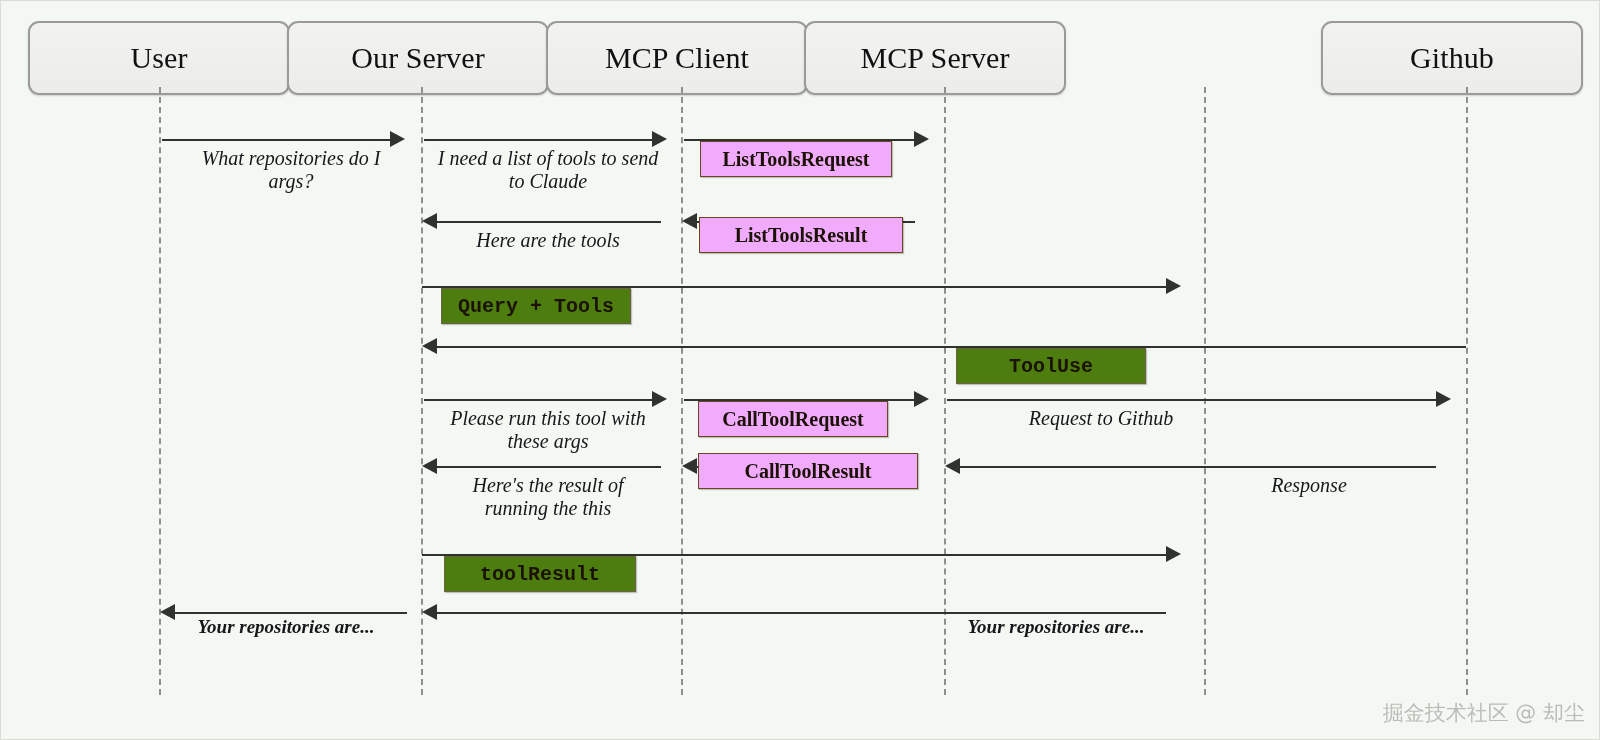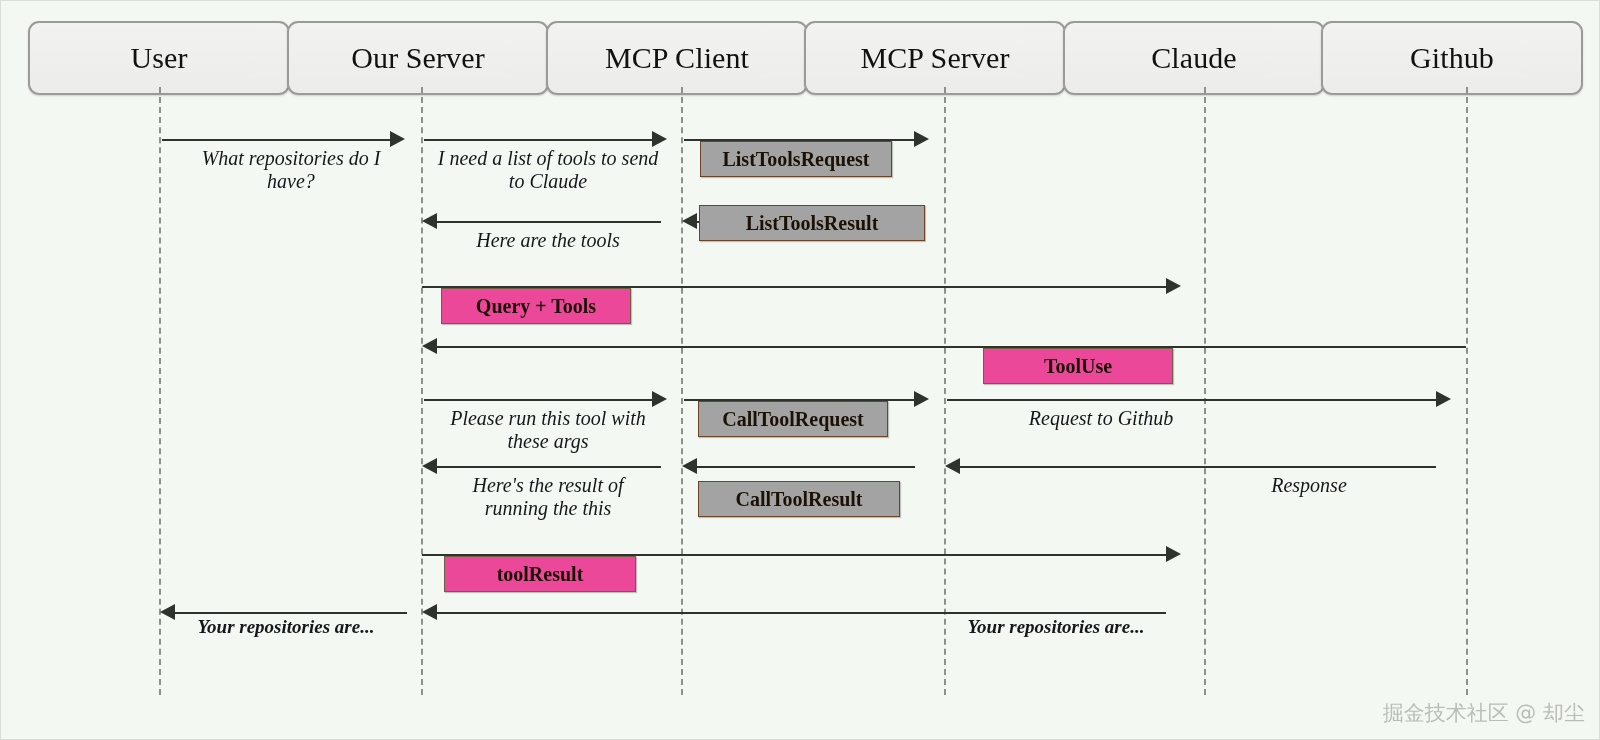--- a/index.html
+++ b/index.html
@@ -88,26 +88,27 @@
     align-items: center;
     justify-content: center;
     font-weight: bold;
     font-size: 20px;
     color: #1b1205;
     box-shadow: 1px 1px 1px rgba(0,0,0,.22);
     font-family: "Liberation Serif", "DejaVu Serif", serif;
     white-space: nowrap;
   }
   .payload.orange {
-    background: #a3a3a3;
+    background: #f0abfc;
     border: 1.5px solid #6d4426;
   }
   .payload.cream {
-    background: #ec4899;
+    background: #4d7c0f;
     border: 1.5px solid #6d6143;
+    font-family: Liberation Mono, monospace;
   }
 
   
   .watermark {
     position: absolute;
     right: 14px;
     bottom: 12px;
     font-size: 21px;
     color: #b9bdb7;
     font-family: "DejaVu Sans", sans-serif;
@@ -125,69 +126,66 @@
   </div>
   <div class="participant" style="left:286px; width:262px;">
     <span class="p-label">Our Server</span>
   </div>
   <div class="participant" style="left:545px; width:262px;justify-content:center;">
     <span class="p-label">MCP Client</span>
   </div>
   <div class="participant" style="left:803px; width:262px;">
     <span class="p-label">MCP Server</span>
   </div>
-  <div class="participant" style="left:1062px; width:262px;">
-    <span class="p-label">Claude</span>
-  </div>
   <div class="participant" style="left:1320px; width:262px;">
     <span class="p-label">Github</span>
   </div>
 
   <div class="lifeline" style="left:158px;"></div>
   <div class="lifeline" style="left:420px;"></div>
   <div class="lifeline" style="left:680px;"></div>
   <div class="lifeline" style="left:943px;"></div>
   <div class="lifeline" style="left:1203px;"></div>
   <div class="lifeline" style="left:1465px;"></div>
 
   <div class="msg-line" style="left:161px; width:228px; top:138px;"></div>
   <div class="arrow-head right" style="left:389px; top:130px;"></div>
   <div class="msg-caption" style="left:160px; width:260px; top:146px;">What repositories do I
-have?</div>
+args?</div>
 
   <div class="msg-line" style="left:423px; width:228px; top:138px;"></div>
   <div class="arrow-head right" style="left:651px; top:130px;"></div>
   <div class="msg-caption" style="left:416px; width:262px; top:146px;">I need a list of tools to send
 to Claude</div>
 
   <div class="msg-line" style="left:683px; width:230px; top:138px;"></div>
   <div class="arrow-head right" style="left:913px; top:130px;"></div>
   <div class="payload orange" style="left:699px; width:192px; top:140px;">
     <span>ListToolsRequest</span>
   </div>
 
   <div class="msg-line" style="left:436px; width:224px; top:220px;"></div>
   <div class="arrow-head left" style="left:421px; top:212px;"></div>
   <div class="msg-caption" style="left:416px; width:262px; top:228px;">Here are the tools</div>
 
   <div class="msg-line" style="left:696px; width:218px; top:220px;"></div>
   <div class="arrow-head left" style="left:681px; top:212px;"></div>
-  <div class="payload orange" style="left:698px; width:226px; top:204px;">
+  <div class="payload orange" style="left:698px; width:204px; top:216px;">
     <span>ListToolsResult</span>
   </div>
 
   <div class="msg-line" style="left:421px; width:744px; top:285px;"></div>
   <div class="arrow-head right" style="left:1165px; top:277px;"></div>
   <div class="payload cream" style="left:440px; width:190px; top:287px;">
     <span>Query + Tools</span>
   </div>
 
   <div class="msg-line" style="left:436px; width:1029px; top:345px;"></div>
   <div class="arrow-head left" style="left:421px; top:337px;"></div>
-  <div class="payload cream" style="left:982px; width:190px; top:347px;">
+  <div class="payload cream" style="left:955px; width:190px; top:347px;">
     <span>ToolUse</span>
   </div>
 
   <div class="msg-line" style="left:423px; width:228px; top:398px;"></div>
   <div class="arrow-head right" style="left:651px; top:390px;"></div>
   <div class="msg-caption" style="left:416px; width:262px; top:406px;">Please run this tool with
 these args</div>
 
   <div class="msg-line" style="left:683px; width:230px; top:398px;"></div>
   <div class="arrow-head right" style="left:913px; top:390px;"></div>
@@ -199,21 +197,21 @@
   <div class="arrow-head right" style="left:1435px; top:390px;"></div>
   <div class="msg-caption" style="left:992px; width:216px; top:406px;font-family:Liberation Serif, serif;">Request to Github</div>
 
   <div class="msg-line" style="left:436px; width:224px; top:465px;"></div>
   <div class="arrow-head left" style="left:421px; top:457px;"></div>
   <div class="msg-caption" style="left:416px; width:262px; top:473px;">Here's the result of
 running the this</div>
 
   <div class="msg-line" style="left:696px; width:218px; top:465px;"></div>
   <div class="arrow-head left" style="left:681px; top:457px;"></div>
-  <div class="payload orange" style="left:697px; width:202px; top:480px;">
+  <div class="payload orange" style="left:697px; width:220px; top:452px;">
     <span>CallToolResult</span>
   </div>
 
   <div class="msg-line" style="left:959px; width:476px; top:465px;"></div>
   <div class="arrow-head left" style="left:944px; top:457px;"></div>
   <div class="msg-caption" style="left:1200px; width:216px; top:473px;">Response</div>
 
   <div class="msg-line" style="left:421px; width:744px; top:553px;"></div>
   <div class="arrow-head right" style="left:1165px; top:545px;"></div>
   <div class="payload cream" style="left:443px; width:192px; top:555px;">

